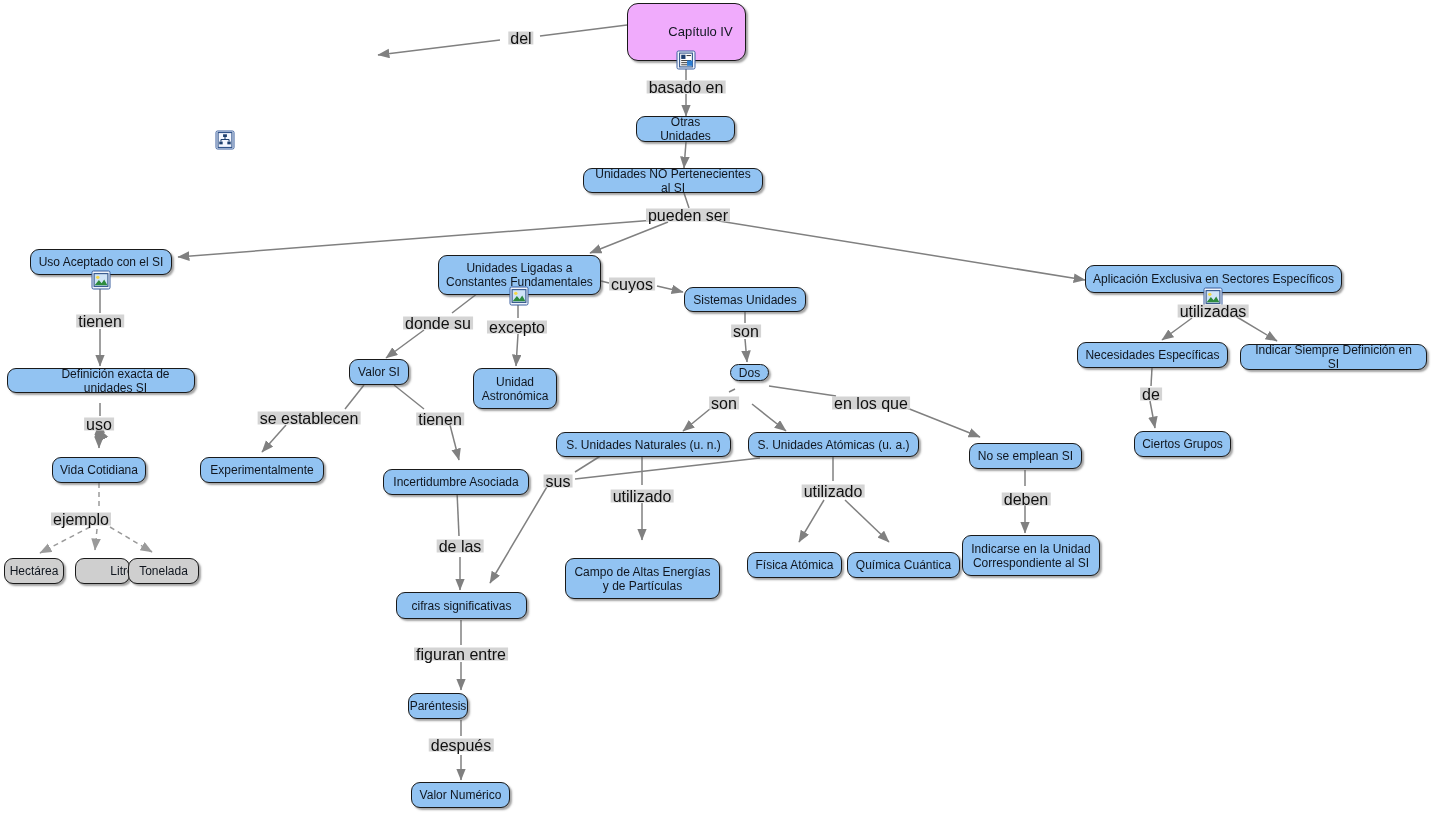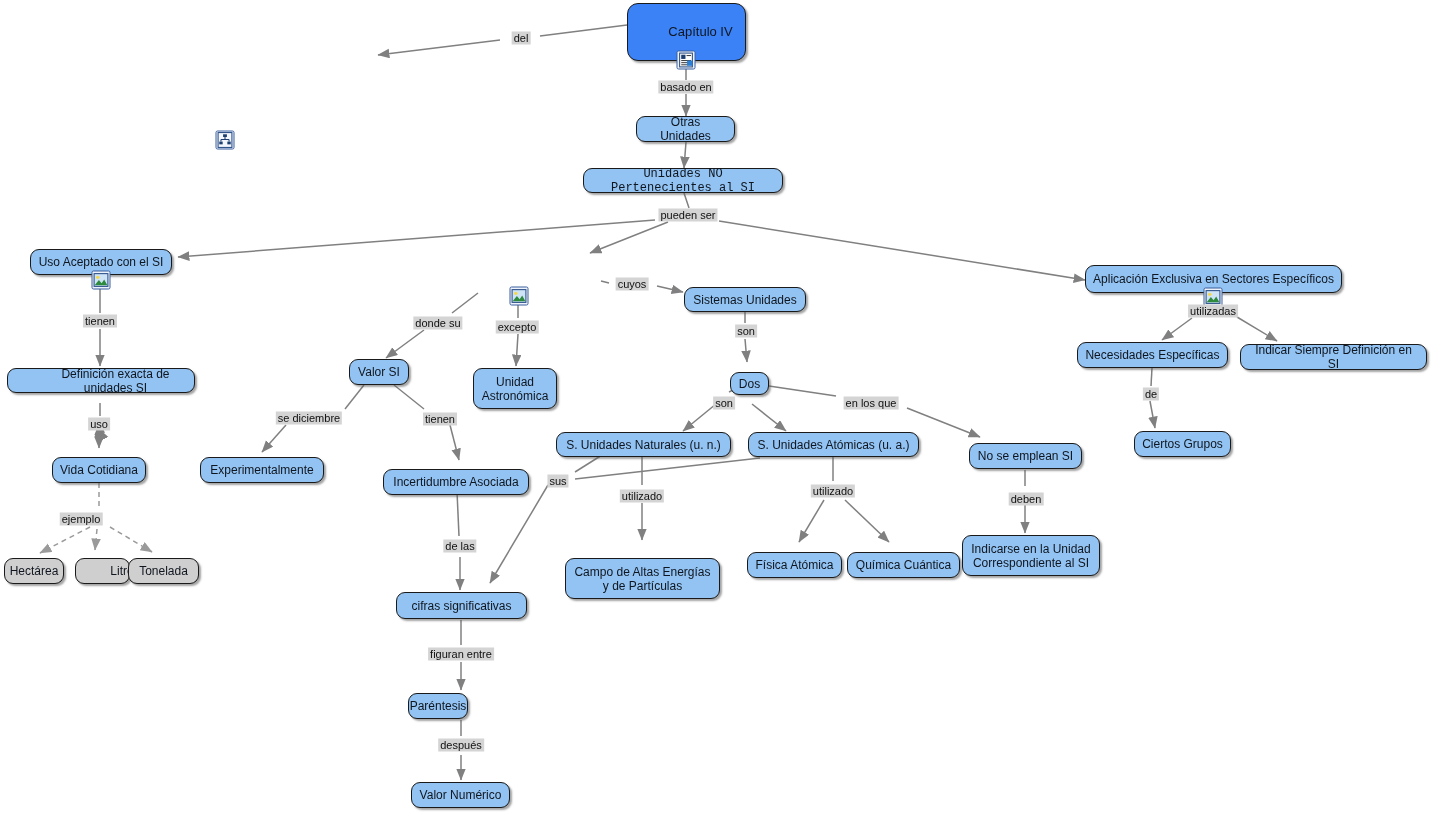--- a/index.html
+++ b/index.html
@@ -18,21 +18,21 @@
     border:1.4px solid #1a1a1a;
     border-radius:9px;
     color:#10161f;
     font-size:12px;
     line-height:14px;
     padding:2px 7px;
     box-shadow:2px 2px 2px rgba(90,90,90,.55);
     white-space:pre-line;
   }
   .node.grey{background:#cfcfcf;}
-  .node.cyan{background:#3b82f6;border-radius:11px;padding-left:35px;}
+  .node.cyan{background:#f0abfc;border-radius:11px;padding-left:35px;}
   .ellipse{
     position:absolute;
     box-sizing:border-box;
     display:flex;
     flex-direction:column;
     align-items:center;
     justify-content:center;
     text-align:center;
     background:#00c8c8;
     border:1.6px solid #1a1a1a;
@@ -40,21 +40,21 @@
     color:#10161f;
     font-size:13.5px;
     line-height:19px;
     box-shadow:4px 4px 3px rgba(120,120,120,.5);
     white-space:pre-line;
   }
   .elabel{
     position:absolute;
     background:#d4d4d4;
     color:#101010;
-    font-size:11px;
+    font-size:16px;
     line-height:13px;
     padding:0 2px;
     white-space:nowrap;
     transform:translate(-50%,-50%);
   }
   .ico{
     position:absolute;
     width:17px;height:17px;
     transform:translate(-50%,-50%);
     border:1.2px solid #3a5f9e;
@@ -202,21 +202,21 @@
         <rect x="2.6" y="9.5" width="3.2" height="2.6" fill="#1d3e6e"></rect>
         <rect x="10.2" y="9.5" width="3.2" height="2.6" fill="#1d3e6e"></rect>
         <path d="M8,5.2 L8,7.6 M4.2,7.6 L11.8,7.6 M4.2,7.6 L4.2,9.5 M11.8,7.6 L11.8,9.5" stroke="#1d3e6e" stroke-width="1" fill="none"></path>
       </svg>
   </span>
 
   <div class="node" style="left:636px;top:116px;width:99px;height:26px;">
     <span>Otras Unidades</span>
   </div>
 
-  <div class="node" style="left:583px;top:168px;width:200px;height:25px;font-family:Liberation Mono, monospace;">
+  <div class="node" style="left:583px;top:168px;width:180px;height:25px;">
     <span>Unidades NO Pertenecientes al SI</span>
   </div>
 
   <div class="node" style="left:30px;top:249px;width:142px;height:26px;">
     <span>Uso Aceptado con el SI</span>
   </div>
   <span class="ico" style="left:101px;top:280px;">
     <svg viewBox="0 0 16 16">
         <rect x="1.5" y="2" width="13" height="12" fill="#cfe3f7" stroke="#2b4f87" stroke-width="1"></rect>
         <circle cx="5" cy="5.5" r="1.6" fill="#f5d84a"></circle>
@@ -235,20 +235,24 @@
   <div class="node grey" style="left:4px;top:558px;width:60px;height:26px;">
     <span>Hectárea</span>
   </div>
   <div class="node grey" style="left:75px;top:558px;width:44px;height:26px;padding-left:46px;">
     <span>Litro</span>
   </div>
   <div class="node grey" style="left:128px;top:558px;width:71px;height:26px;">
     <span>Tonelada</span>
   </div>
 
+  <div class="node" style="left:438px;top:255px;width:163px;height:40px;">
+    <span>Unidades Ligadas a
+Constantes Fundamentales</span>
+  </div>
   <span class="ico" style="left:519px;top:296px;">
     <svg viewBox="0 0 16 16">
         <rect x="1.5" y="2" width="13" height="12" fill="#cfe3f7" stroke="#2b4f87" stroke-width="1"></rect>
         <circle cx="5" cy="5.5" r="1.6" fill="#f5d84a"></circle>
         <path d="M2,13 L6,8 L8.6,11 L11,7.5 L14,13 z" fill="#2e8b3e"></path>
       </svg>
   </span>
 
   <div class="node" style="left:349px;top:359px;width:60px;height:26px;">
     <span>Valor SI</span>
@@ -276,21 +280,21 @@
   </div>
 
   <div class="node" style="left:411px;top:782px;width:99px;height:26px;">
     <span>Valor Numérico</span>
   </div>
 
   <div class="node" style="left:684px;top:287px;width:122px;height:25px;">
     <span>Sistemas  Unidades</span>
   </div>
 
-  <div class="node" style="left:730px;top:372px;width:39px;height:23px;text-align:center;">
+  <div class="node" style="left:730px;top:364px;width:39px;height:17px;text-align:center;">
     <span>Dos</span>
   </div>
 
   <div class="node" style="left:556px;top:432px;width:175px;height:25px;">
     <span>S. Unidades Naturales (u. n.)</span>
   </div>
 
   <div class="node" style="left:748px;top:432px;width:171px;height:25px;">
     <span>S. Unidades Atómicas (u. a.)</span>
   </div>
@@ -345,21 +349,21 @@
   <span class="elabel" style="left:688px;top:215px;">pueden ser</span>
 
   <span class="elabel" style="left:100px;top:321px;">tienen</span>
   <span class="elabel" style="left:99px;top:424px;">uso</span>
   <span class="elabel" style="left:81px;top:519px;">ejemplo</span>
 
   <span class="elabel" style="left:438px;top:323px;">donde su</span>
   <span class="elabel" style="left:517px;top:327px;">excepto</span>
   <span class="elabel" style="left:632px;top:284px;">cuyos</span>
 
-  <span class="elabel" style="left:309px;top:418px;">se diciembre</span>
+  <span class="elabel" style="left:309px;top:418px;">se establecen</span>
   <span class="elabel" style="left:440px;top:419px;">tienen</span>
   <span class="elabel" style="left:460px;top:546px;">de las</span>
   <span class="elabel" style="left:558px;top:481px;">sus</span>
   <span class="elabel" style="left:461px;top:654px;">figuran entre</span>
   <span class="elabel" style="left:461px;top:745px;">después</span>
 
   <span class="elabel" style="left:746px;top:331px;">son</span>
   <span class="elabel" style="left:724px;top:403px;">son</span>
   <span class="elabel" style="left:871px;top:403px;">en los que</span>
   <span class="elabel" style="left:642px;top:496px;">utilizado</span>

